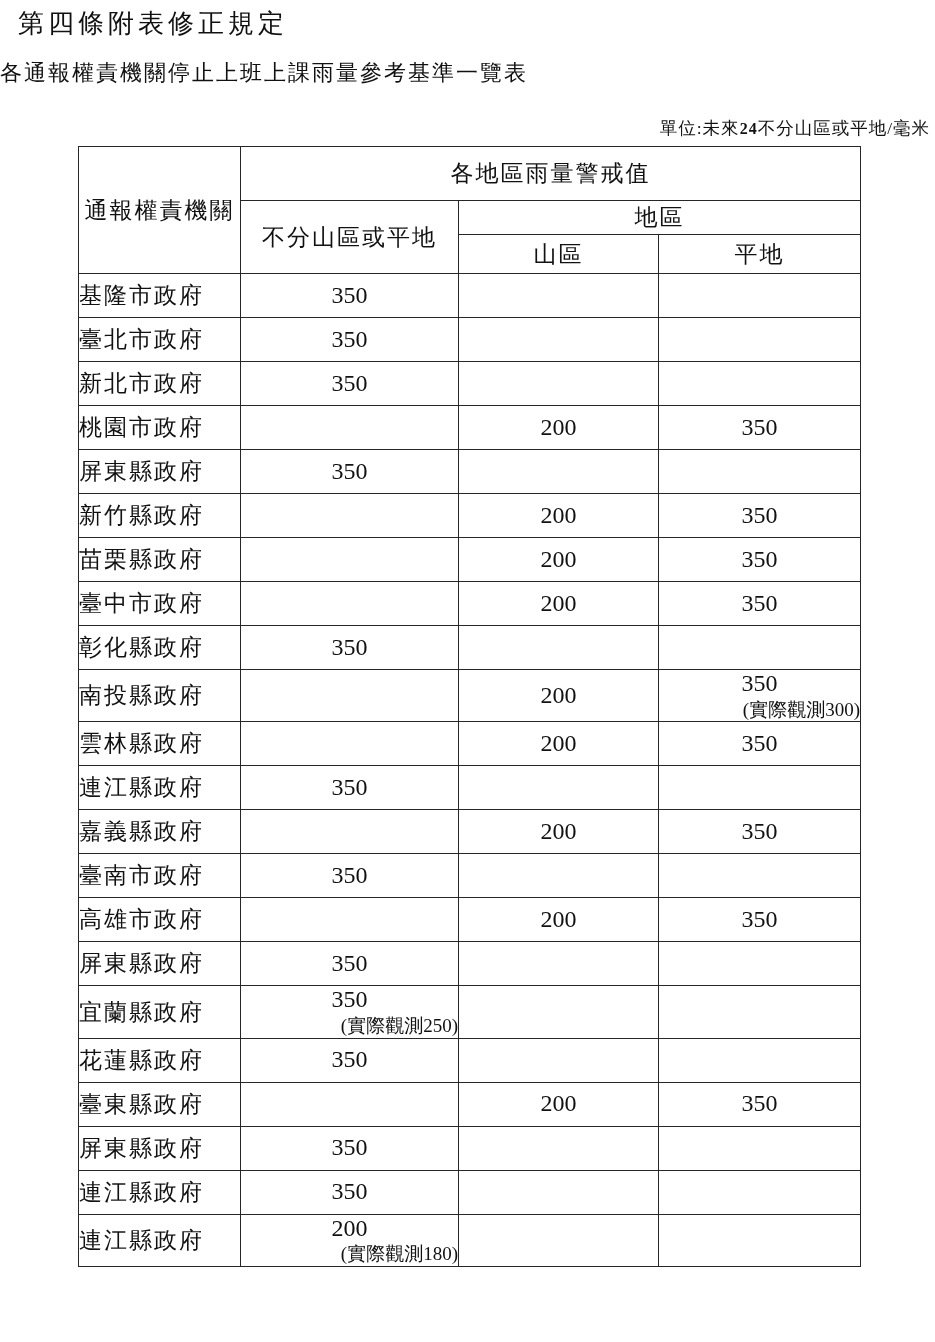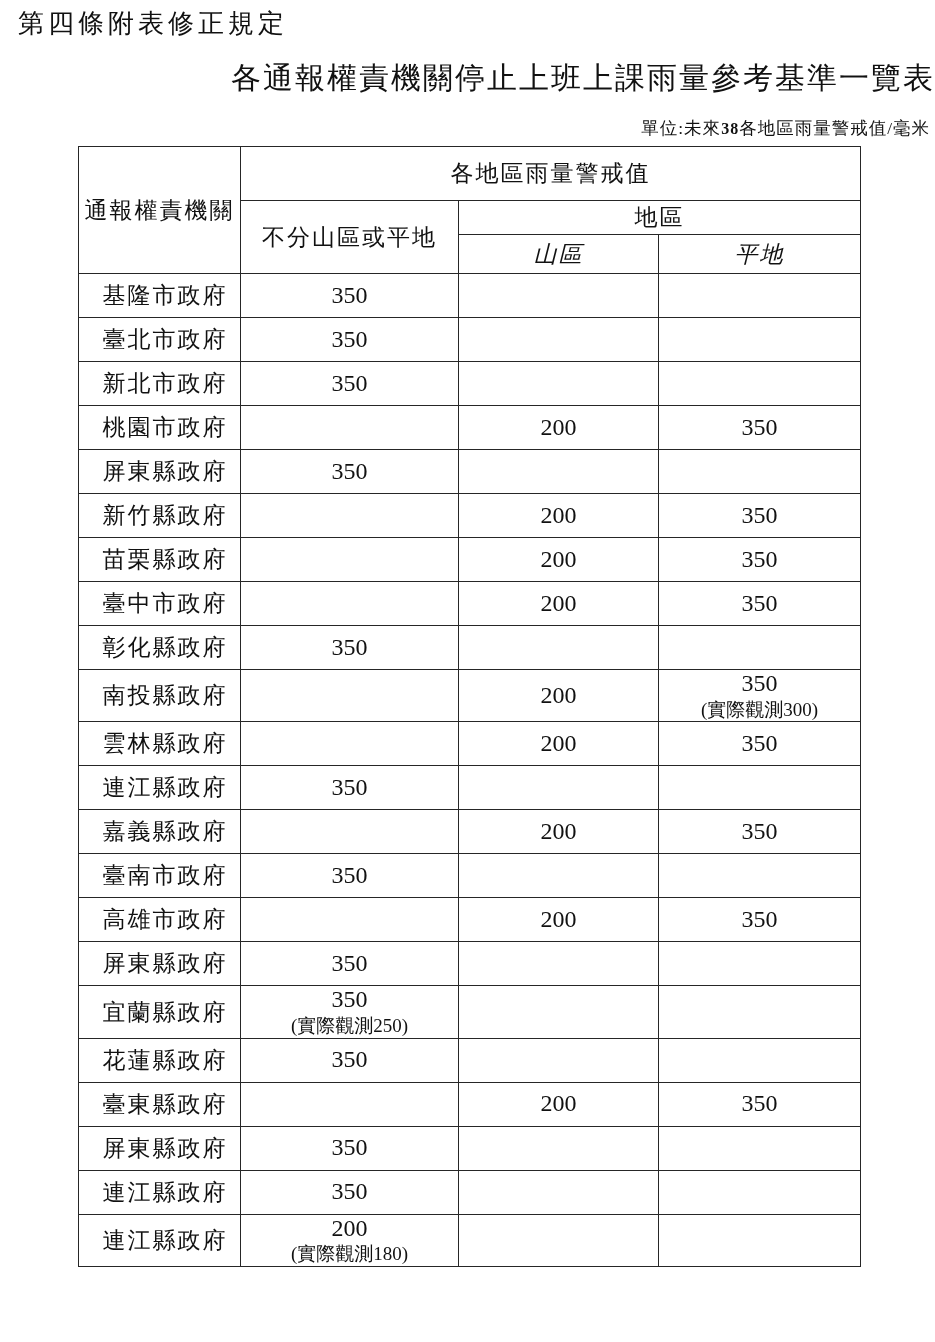--- a/index.html
+++ b/index.html
@@ -21,22 +21,22 @@
     top: 6px;
     font-size: 26px;
     letter-spacing: 4px;
     white-space: nowrap;
   }
   .doc-title {
     position: absolute;
     left: 0;
     right: 0;
     top: 58px;
-    text-align: right;
-    font-size: 30px;
+    text-align: left;
+    font-size: 22px;
     letter-spacing: 2px;
     white-space: nowrap;
   }
   .unit-note {
     position: absolute;
     right: 5px;
     top: 116px;
     font-size: 17.5px;
     letter-spacing: 1px;
     white-space: nowrap;
@@ -56,48 +56,48 @@
     font-weight: normal;
     text-align: center;
     vertical-align: middle;
     font-size: 23px;
     padding: 0;
     letter-spacing: 2px;
     overflow: hidden;
   }
   .rain-table thead th.h-row1 { height: 53px; }
   .rain-table thead th.h-row2 { height: 33px; }
-  .rain-table thead th.h-row3 { height: 38px; font-style: italic; }
+  .rain-table thead th.h-row3 { height: 38px; }
   .rain-table tbody td { height: 43px; }
   .rain-table tbody td.agency-cell {
-    text-align: center;
-    padding-left: 11px;
+    text-align: left;
     letter-spacing: 2px;
     white-space: nowrap;
   }
   .rain-table td .cell-value {
     font-size: 24px;
     letter-spacing: 0;
     line-height: 1.15;
   }
   .rain-table td .cell-note {
     font-size: 19px;
     letter-spacing: 0;
     line-height: 1.25;
     white-space: nowrap;
+    text-align: right;
   }
 </style>
 </head>
 <body>
 
 <div class="doc-heading">第四條附表修正規定</div>
 
 <div class="doc-title">各通報權責機關停止上班上課雨量參考基準一覽表</div>
 
-<div class="unit-note"><span>單位:未來</span><b>38</b><span>各地區雨量警戒值/毫米</span></div>
+<div class="unit-note"><span>單位:未來</span><b>24</b><span>不分山區或平地/毫米</span></div>
 
 <table class="rain-table">
   <colgroup>
     <col style="width:162px">
     <col style="width:218px">
     <col style="width:200px">
     <col style="width:202px">
   </colgroup>
   <thead>
     <tr>

